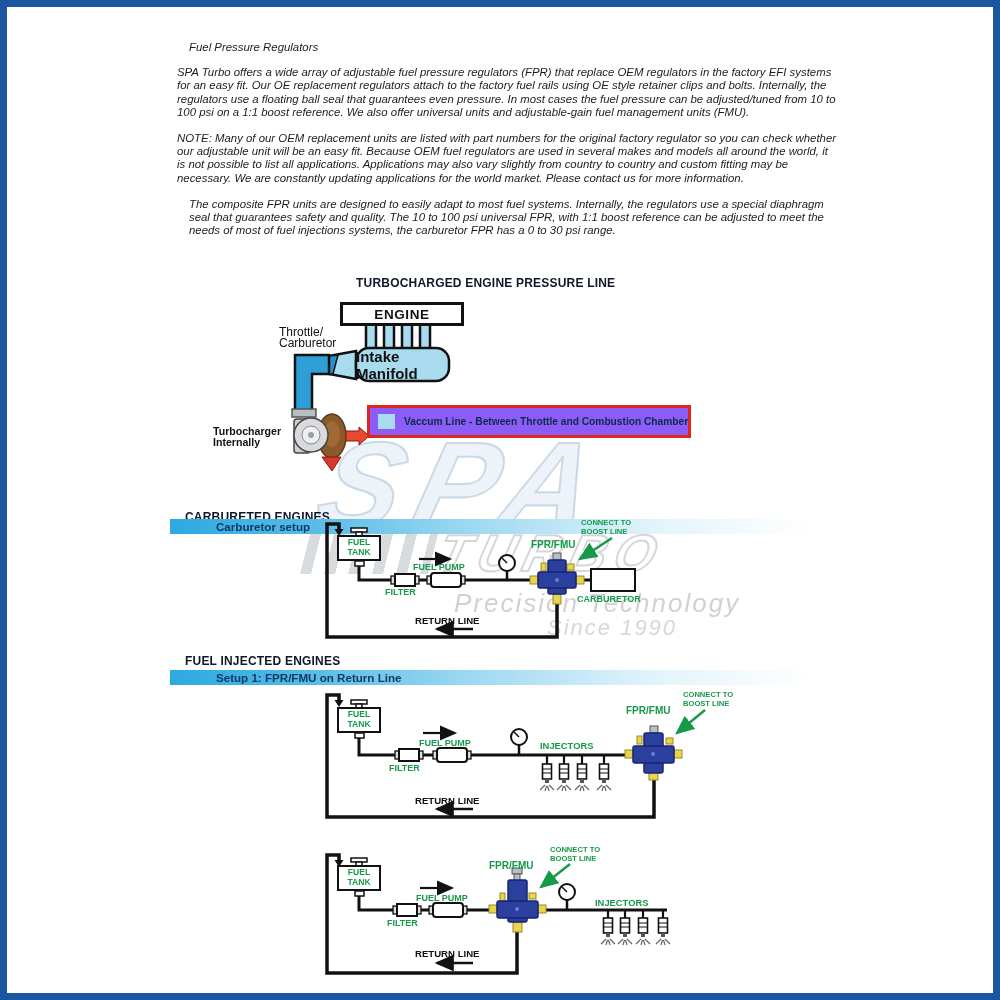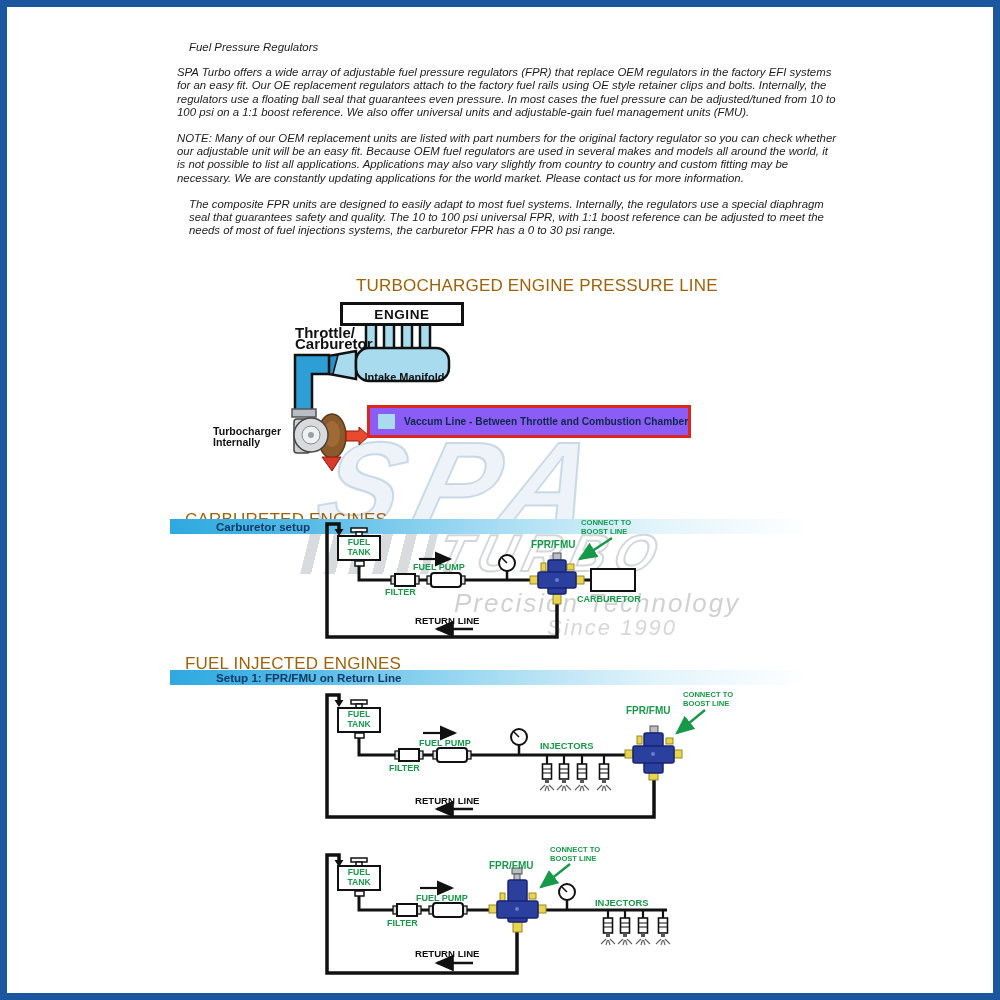--- a/index.html
+++ b/index.html
@@ -6,21 +6,21 @@
   .page{position:relative;width:1000px;height:1000px;box-sizing:border-box;
         border:7px solid #1a57a0;background:#fff;overflow:hidden;
         font-family:"Liberation Sans",sans-serif;color:#111;}
   .abs{position:absolute;}
   
   .intro{position:absolute;left:170px;top:22px;width:662px;font-style:italic;
          font-size:11.4px;line-height:13.2px;color:#1c1c1c;z-index:2;}
   .intro p{margin:12px 0 13px 0;}
   .intro .nogap{margin:12px;}
   
-  .h-section{position:absolute;font-weight:normal;font-size:17px;letter-spacing:.2px;color:#a16207;z-index:2;}
+  .h-section{position:absolute;font-weight:bold;font-size:12px;letter-spacing:.2px;color:#0f172a;z-index:2;}
   .bar{position:absolute;left:163px;width:674px;height:15px;z-index:2;
        background:linear-gradient(90deg,#2ea9e0 0%,#4fb8e6 18%,#9ed9f2 45%,#e2f4fb 72%,#ffffff 95%);
        font-weight:bold;font-size:11.6px;line-height:15px;color:#0e3a66;}
   .bar span{padding-left:46px;}
   
   .dg-label{position:absolute;font-weight:bold;color:#169a49;text-align:left;z-index:3;}
   .blk{color:#111 !important;}
   .box{position:absolute;background:#fff;border:2.5px solid #111;box-sizing:border-box;
        display:flex;align-items:center;justify-content:center;z-index:3;}
   .tank{flex-direction:column;font-weight:bold;color:#169a49;font-size:8.6px;line-height:9.6px;text-align:center;}
@@ -84,23 +84,23 @@
       <circle cx="104" cy="140" r="9" fill="#eef0f2" stroke="#888" stroke-width="1"></circle>
       <circle cx="104" cy="140" r="3" fill="#9aa0a8"></circle>
       <polygon points="139,136 152,136 152,132 162,141 152,150 152,146 139,146" fill="#e8492f" stroke="#8a1a10" stroke-width="1"></polygon>
       <polygon points="115,162 134,162 125,176" fill="#d8392a" stroke="#8a1a10" stroke-width="1"></polygon>
     </g>
   </svg>
 
   <div class="box" style="left:333px;top:295px;width:124px;height:24px;border-width:3px;font-weight:bold;font-size:13.5px;letter-spacing:.6px;">
     <span>ENGINE</span>
   </div>
-  <div class="abs" style="left:349px;top:353px;width:97px;height:33px;display:flex;align-items:center;justify-content:center;font-weight:bold;font-size:11px;z-index:3;">Intake Manifold</div>
-
-  <div class="abs" style="left:288px;top:320px;font-weight:bold;font-size:15px;line-height:11.3px;z-index:3;">
+  <div class="abs" style="left:349px;top:341px;width:97px;height:33px;display:flex;align-items:center;justify-content:center;font-weight:bold;font-size:15px;z-index:3;">Intake Manifold</div>
+
+  <div class="abs" style="left:272px;top:320px;font-weight:normal;font-size:12px;line-height:11.3px;z-index:3;">
     <div>Throttle/</div>
     <div>Carburetor</div>
   </div>
   <div class="abs" style="left:206px;top:419px;font-weight:bold;font-size:10.6px;line-height:11.3px;z-index:3;">
     <div>Turbocharger</div>
     <div>Internally</div>
   </div>
 
   <div class="legend">
     <div class="row">

